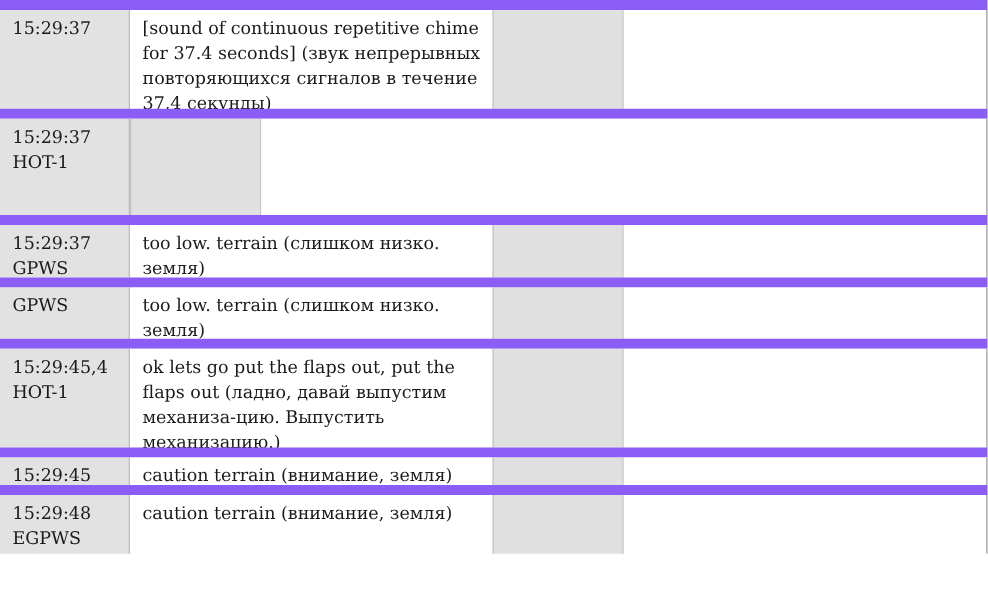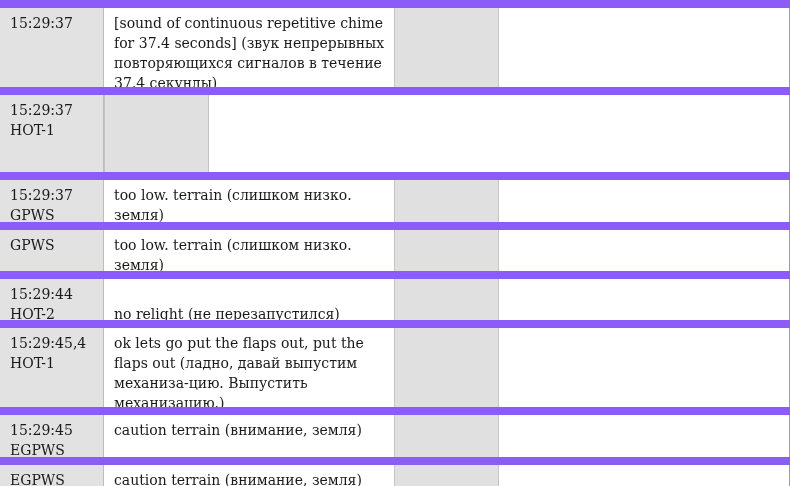--- a/index.html
+++ b/index.html
@@ -55,59 +55,48 @@
     <div class="c1 t">
       <span class="spk">GPWS</span>
     </div>
     <div class="c2 t">
       <span class="txt">too low. terrain (слишком низко. земля)</span>
     </div>
     <div class="c3"></div>
     <div class="c4"></div>
   </div>
 
-  <div class="row" style="height:49px">
-    <div class="c1 t">
-      <span class="time">15:29:44</span>
-      <span class="spk">HOT-2</span>
-    </div>
-    <div class="c2 t">
-      <span class="spacer"></span>
-      <span class="txt">no relight (не перезапустился)</span>
-    </div>
-    <div class="c3"></div>
-    <div class="c4"></div>
-  </div>
 
   <div class="row" style="height:87px">
     <div class="c1 t">
       <span class="time">15:29:45,4</span>
       <span class="spk">HOT-1</span>
     </div>
     <div class="c2 t">
       <span class="txt">ok lets go put the flaps out, put the flaps out (ладно, давай выпустим механиза-цию. Выпустить механизацию.)</span>
     </div>
     <div class="c3"></div>
     <div class="c4"></div>
   </div>
 
-  <div class="row" style="height:50px">
+  <div class="row" style="height:30px">
     <div class="c1 t">
       <span class="time">15:29:45</span>
       <span class="spk">EGPWS</span>
     </div>
     <div class="c2 t">
       <span class="txt">caution terrain (внимание, земля)</span>
     </div>
     <div class="c3"></div>
     <div class="c4"></div>
   </div>
 
   <div class="row" style="height:55px">
     <div class="c1 t">
+      <span class="time">15:29:48</span>
       <span class="spk">EGPWS</span>
     </div>
     <div class="c2 t">
       <span class="txt">caution terrain (внимание, земля)</span>
     </div>
     <div class="c3"></div>
     <div class="c4"></div>
   </div>
 </div>
 

